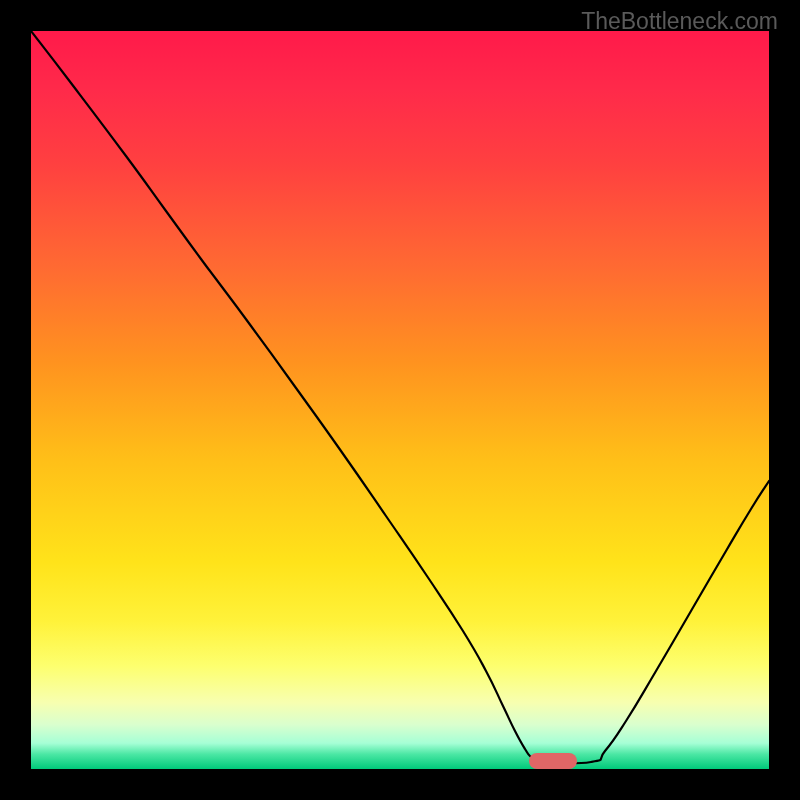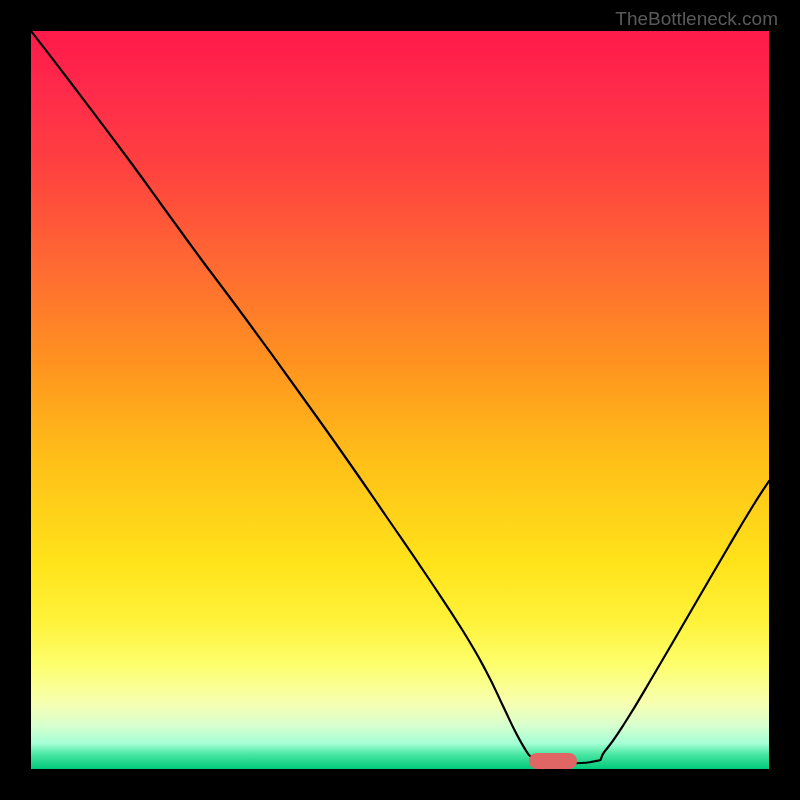--- a/index.html
+++ b/index.html
@@ -33,21 +33,21 @@
       #00c97a 100%
     );
     overflow: hidden;
   }
   .watermark {
     position: absolute;
     top: 8px;
     right: 22px;
     color: #5a5a5a;
     font-family: Arial, Helvetica, sans-serif;
-    font-size: 19px;
+    font-size: 23px;
     font-weight: 400;
     letter-spacing: 0px;
     user-select: none;
   }
   svg.curve {
     position: absolute;
     left: 0;
     top: 0;
     width: 738px;
     height: 738px;

